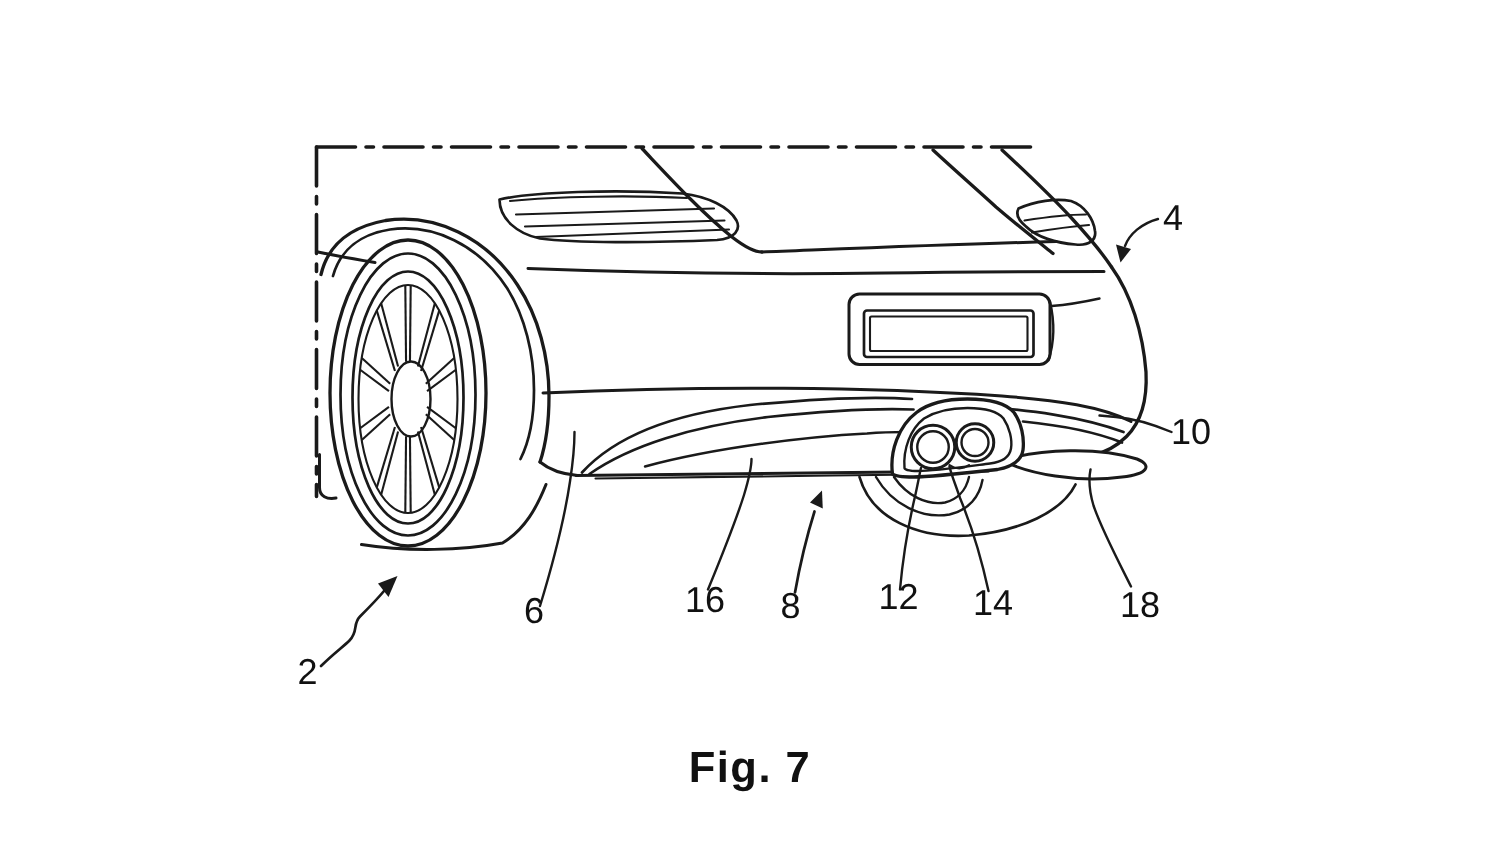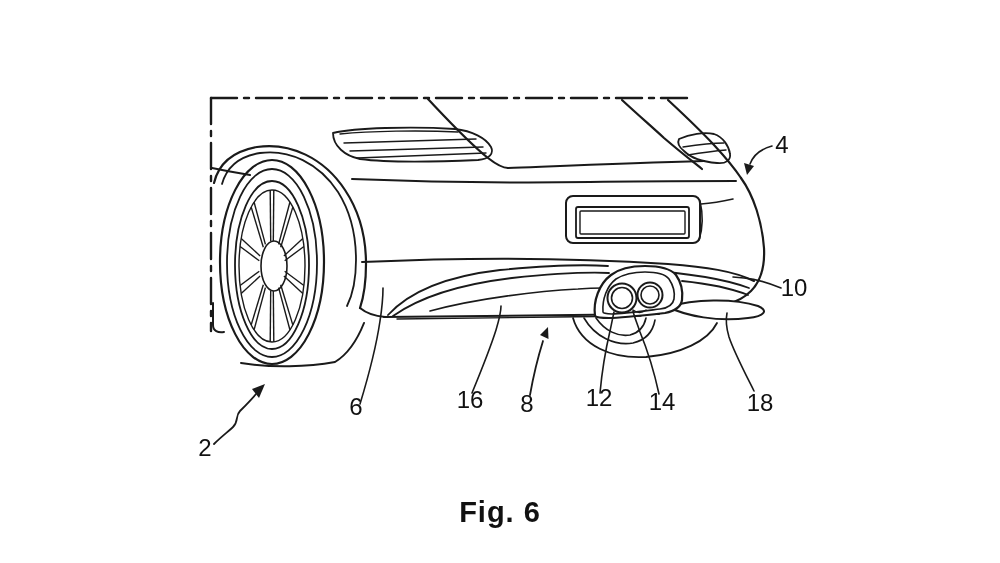--- a/index.html
+++ b/index.html
@@ -161,14 +161,14 @@
       <text class="reflabel" x="356" y="415" data-name="ref-label-6">6</text>
       <text class="reflabel" x="527" y="412" data-name="ref-label-8">8</text>
       <text class="reflabel" x="794" y="296" data-name="ref-label-10">10</text>
       <text class="reflabel" x="599" y="406" data-name="ref-label-12">12</text>
       <text class="reflabel" x="662" y="410" data-name="ref-label-14">14</text>
       <text class="reflabel" x="470" y="408" data-name="ref-label-16">16</text>
       <text class="reflabel" x="760" y="411" data-name="ref-label-18">18</text>
     </g>
   </svg>
 
-  <div class="caption" data-name="figure-caption">Fig. 6</div>
+  <div class="caption" data-name="figure-caption">Fig. 7</div>
 </div>
 
 </body></html>

